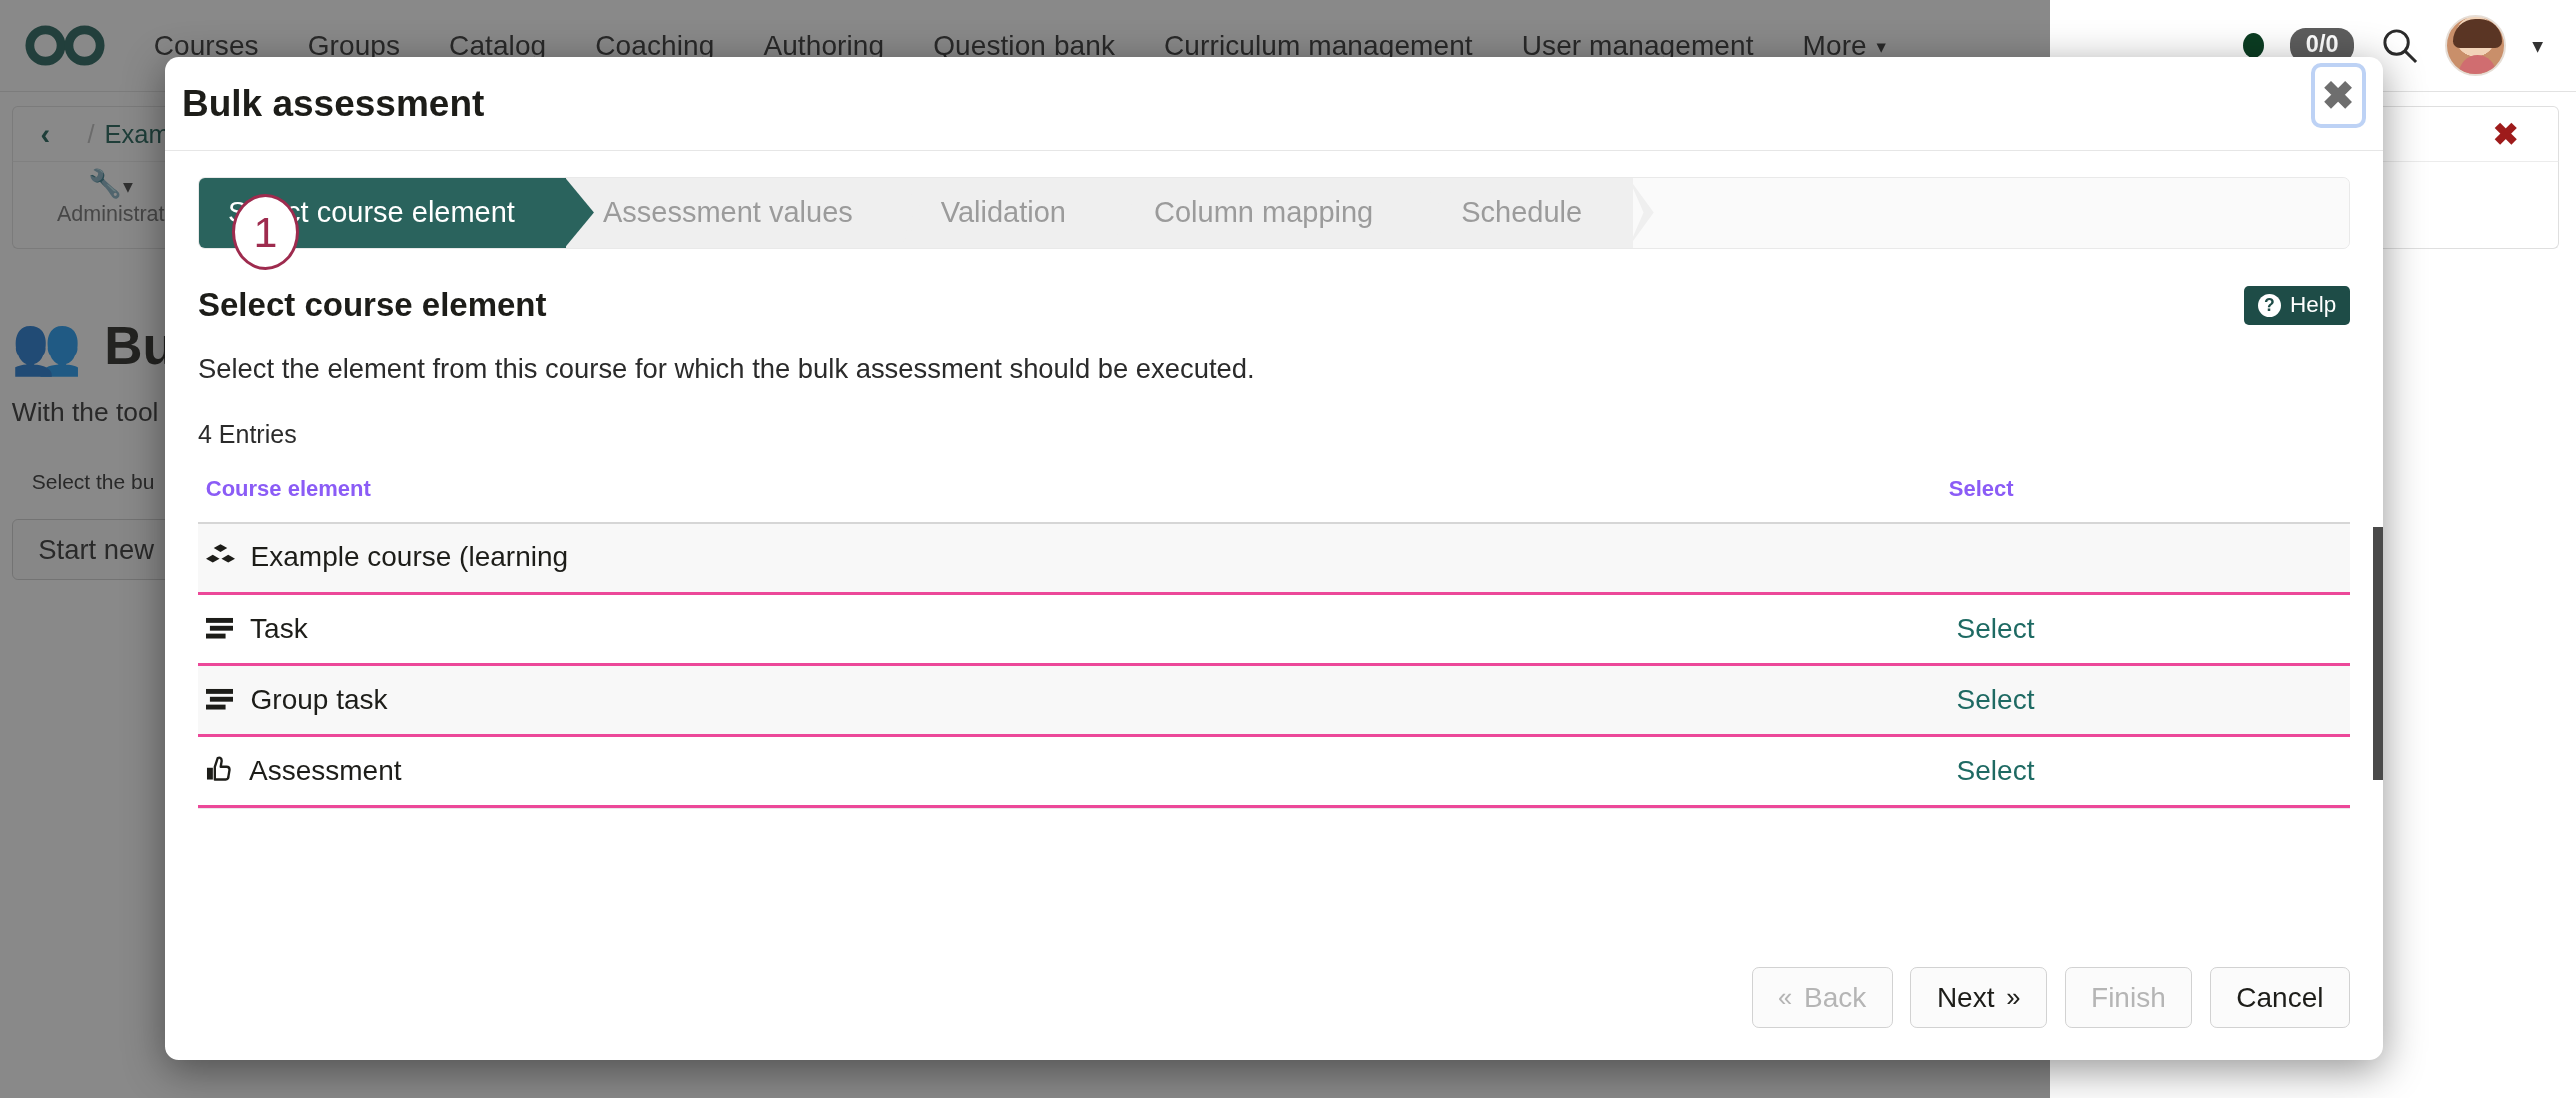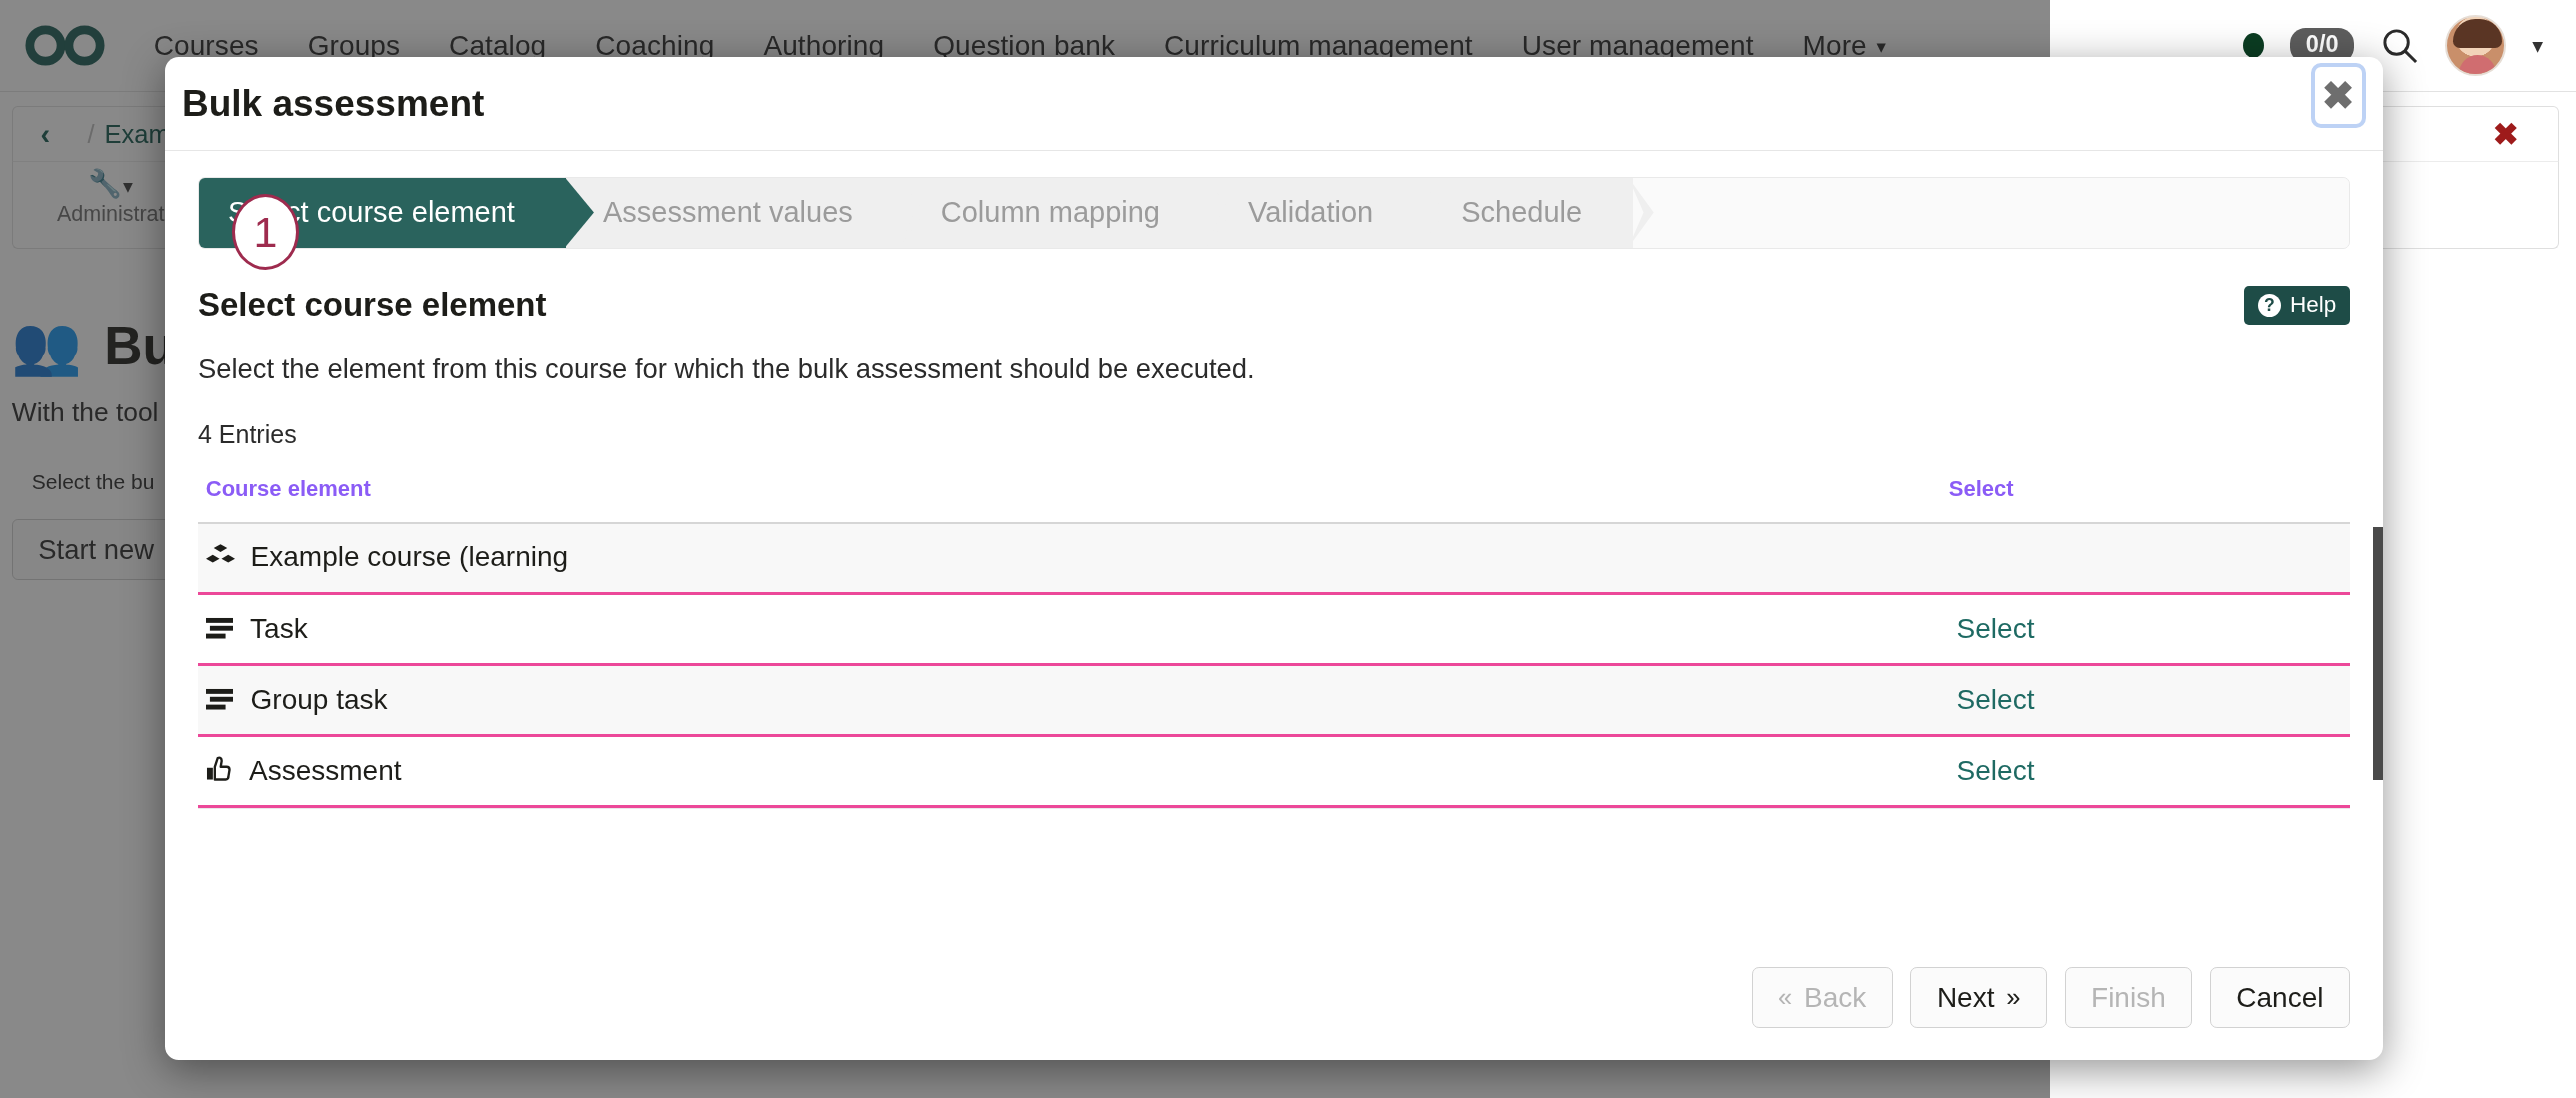--- a/index.html
+++ b/index.html
@@ -305,24 +305,24 @@
         <div class="anno-1">1</div>
 
         <div class="steps">
           <div class="step active">
             <span>Select course element</span>
           </div>
           <div class="step">
             <span>Assessment values</span>
           </div>
           <div class="step">
-            <span>Column mapping</span>
+            <span>Validation</span>
           </div>
           <div class="step">
-            <span>Validation</span>
+            <span>Column mapping</span>
           </div>
           <div class="step">
             <span>Schedule</span>
           </div>
           <div class="steps-filler"></div>
         </div>
       </div>
 
       <div class="sec-head-row">
         <span class="sec-title">Select course element</span>

